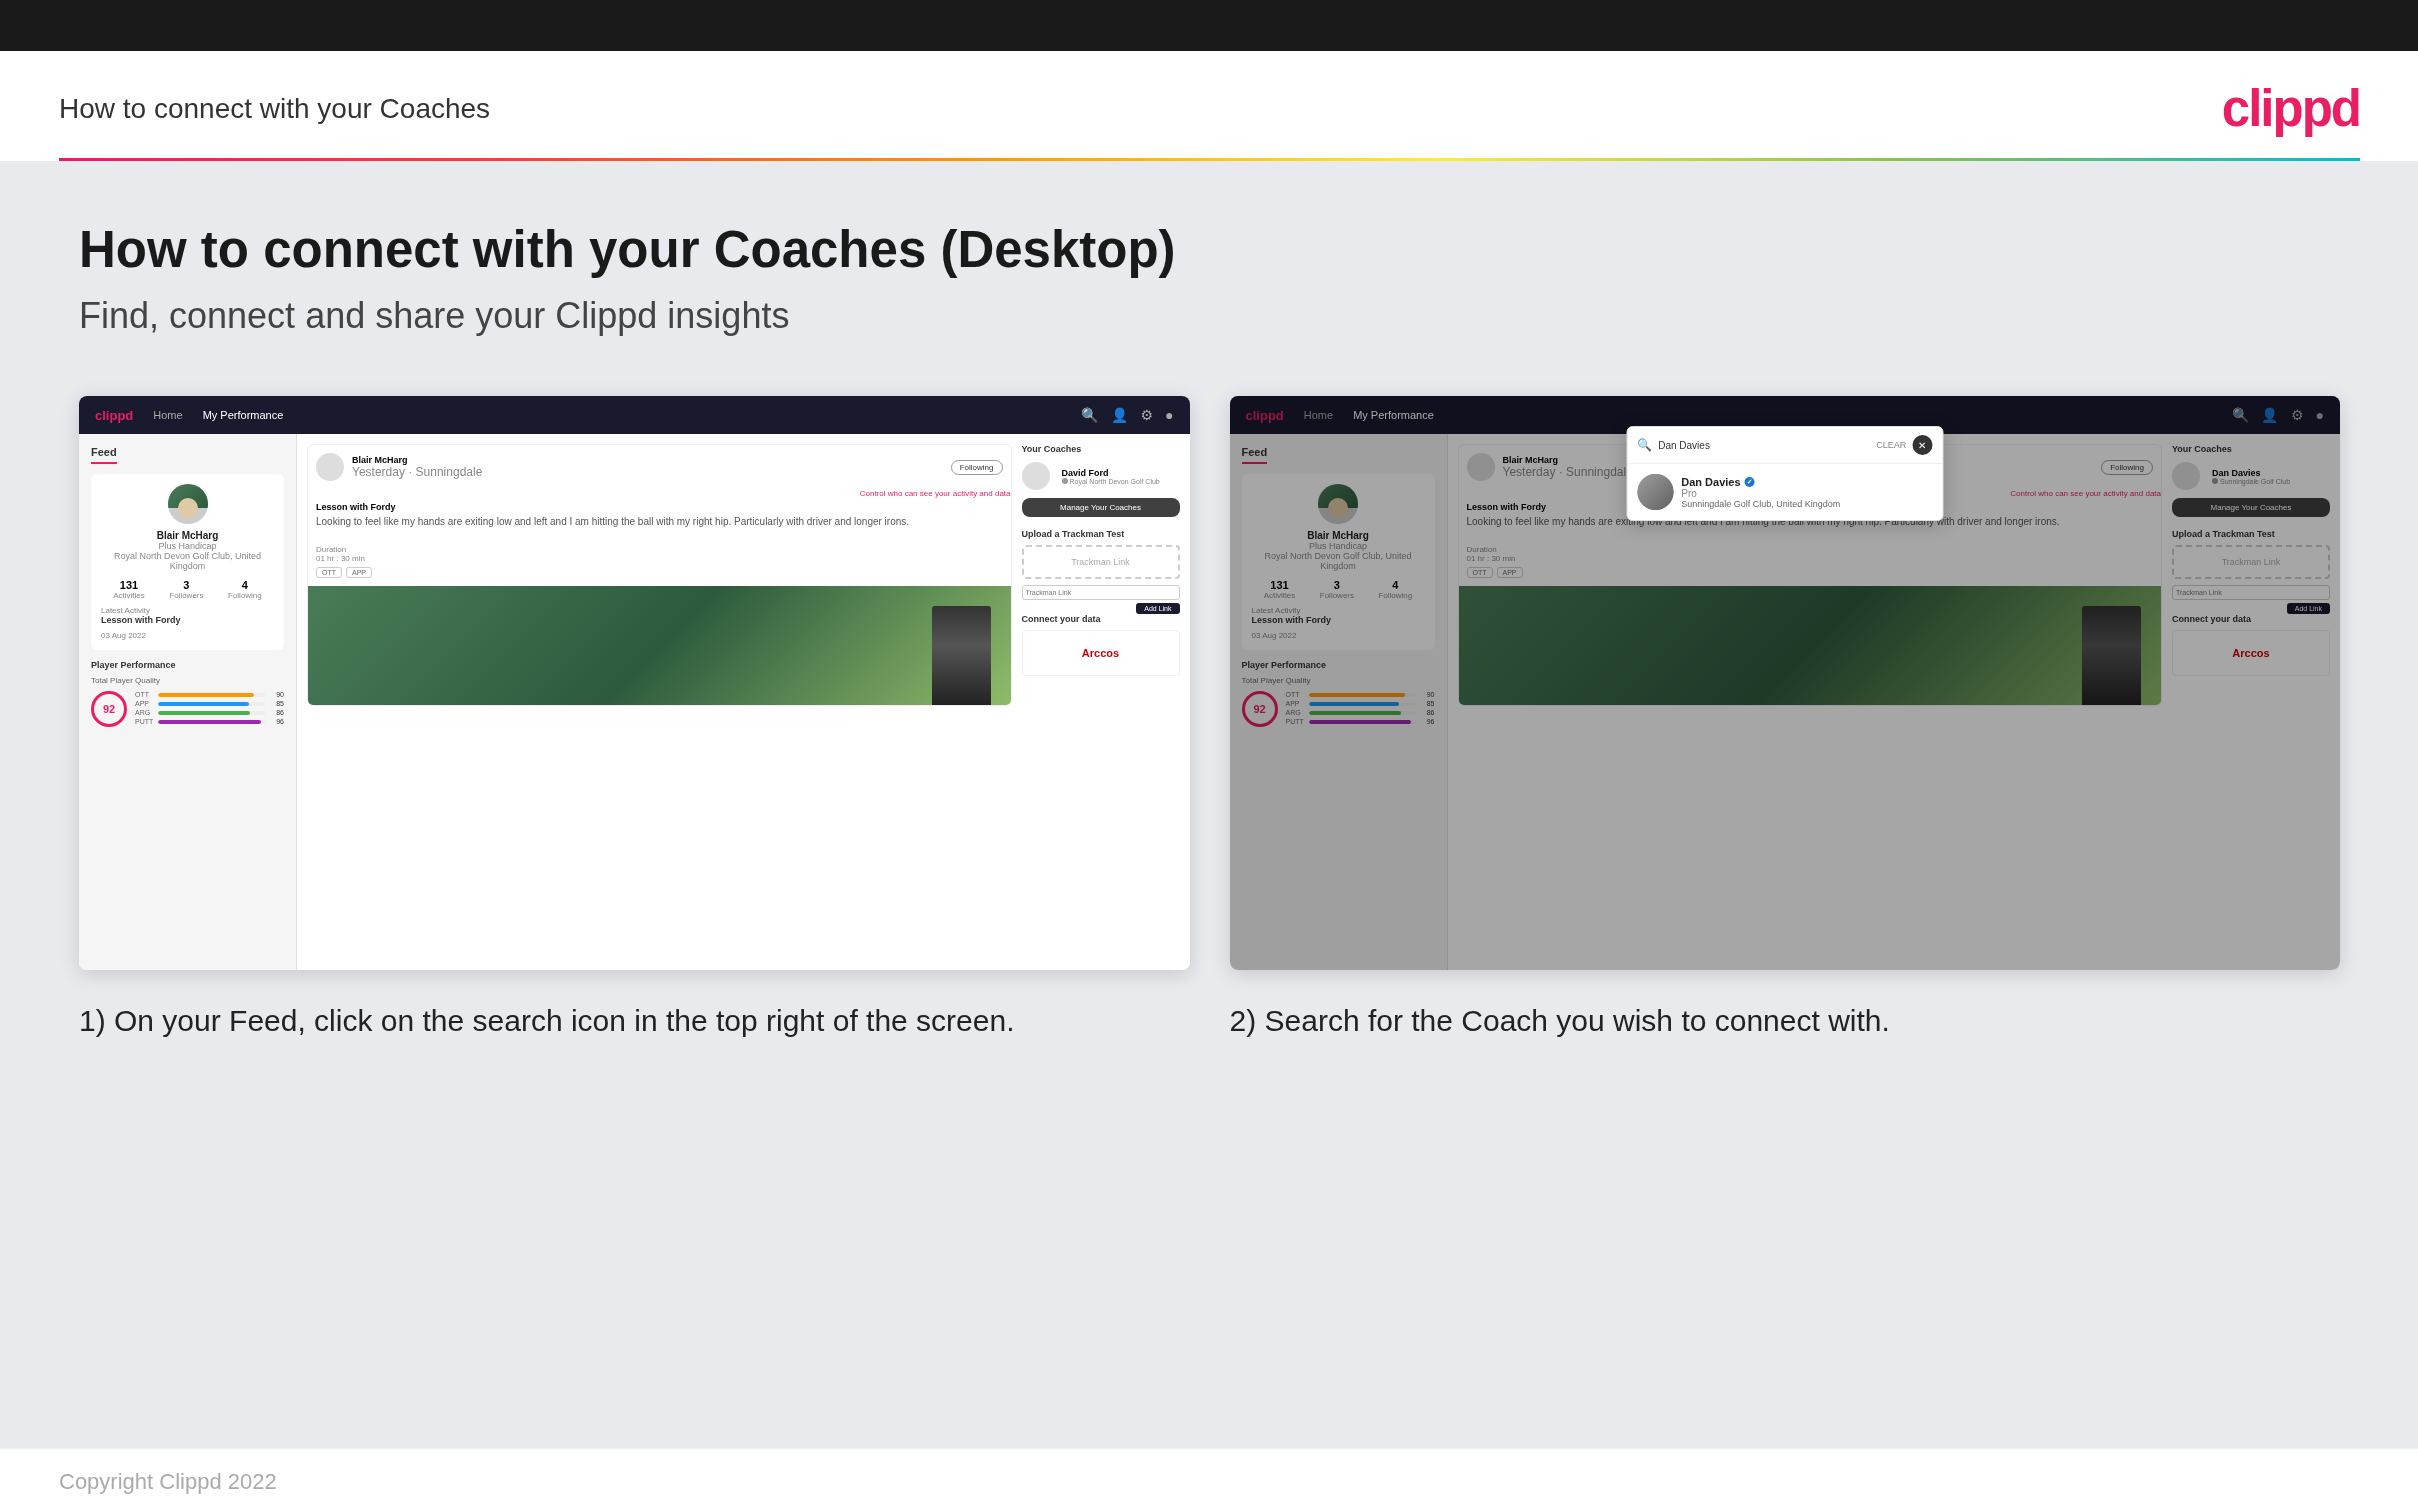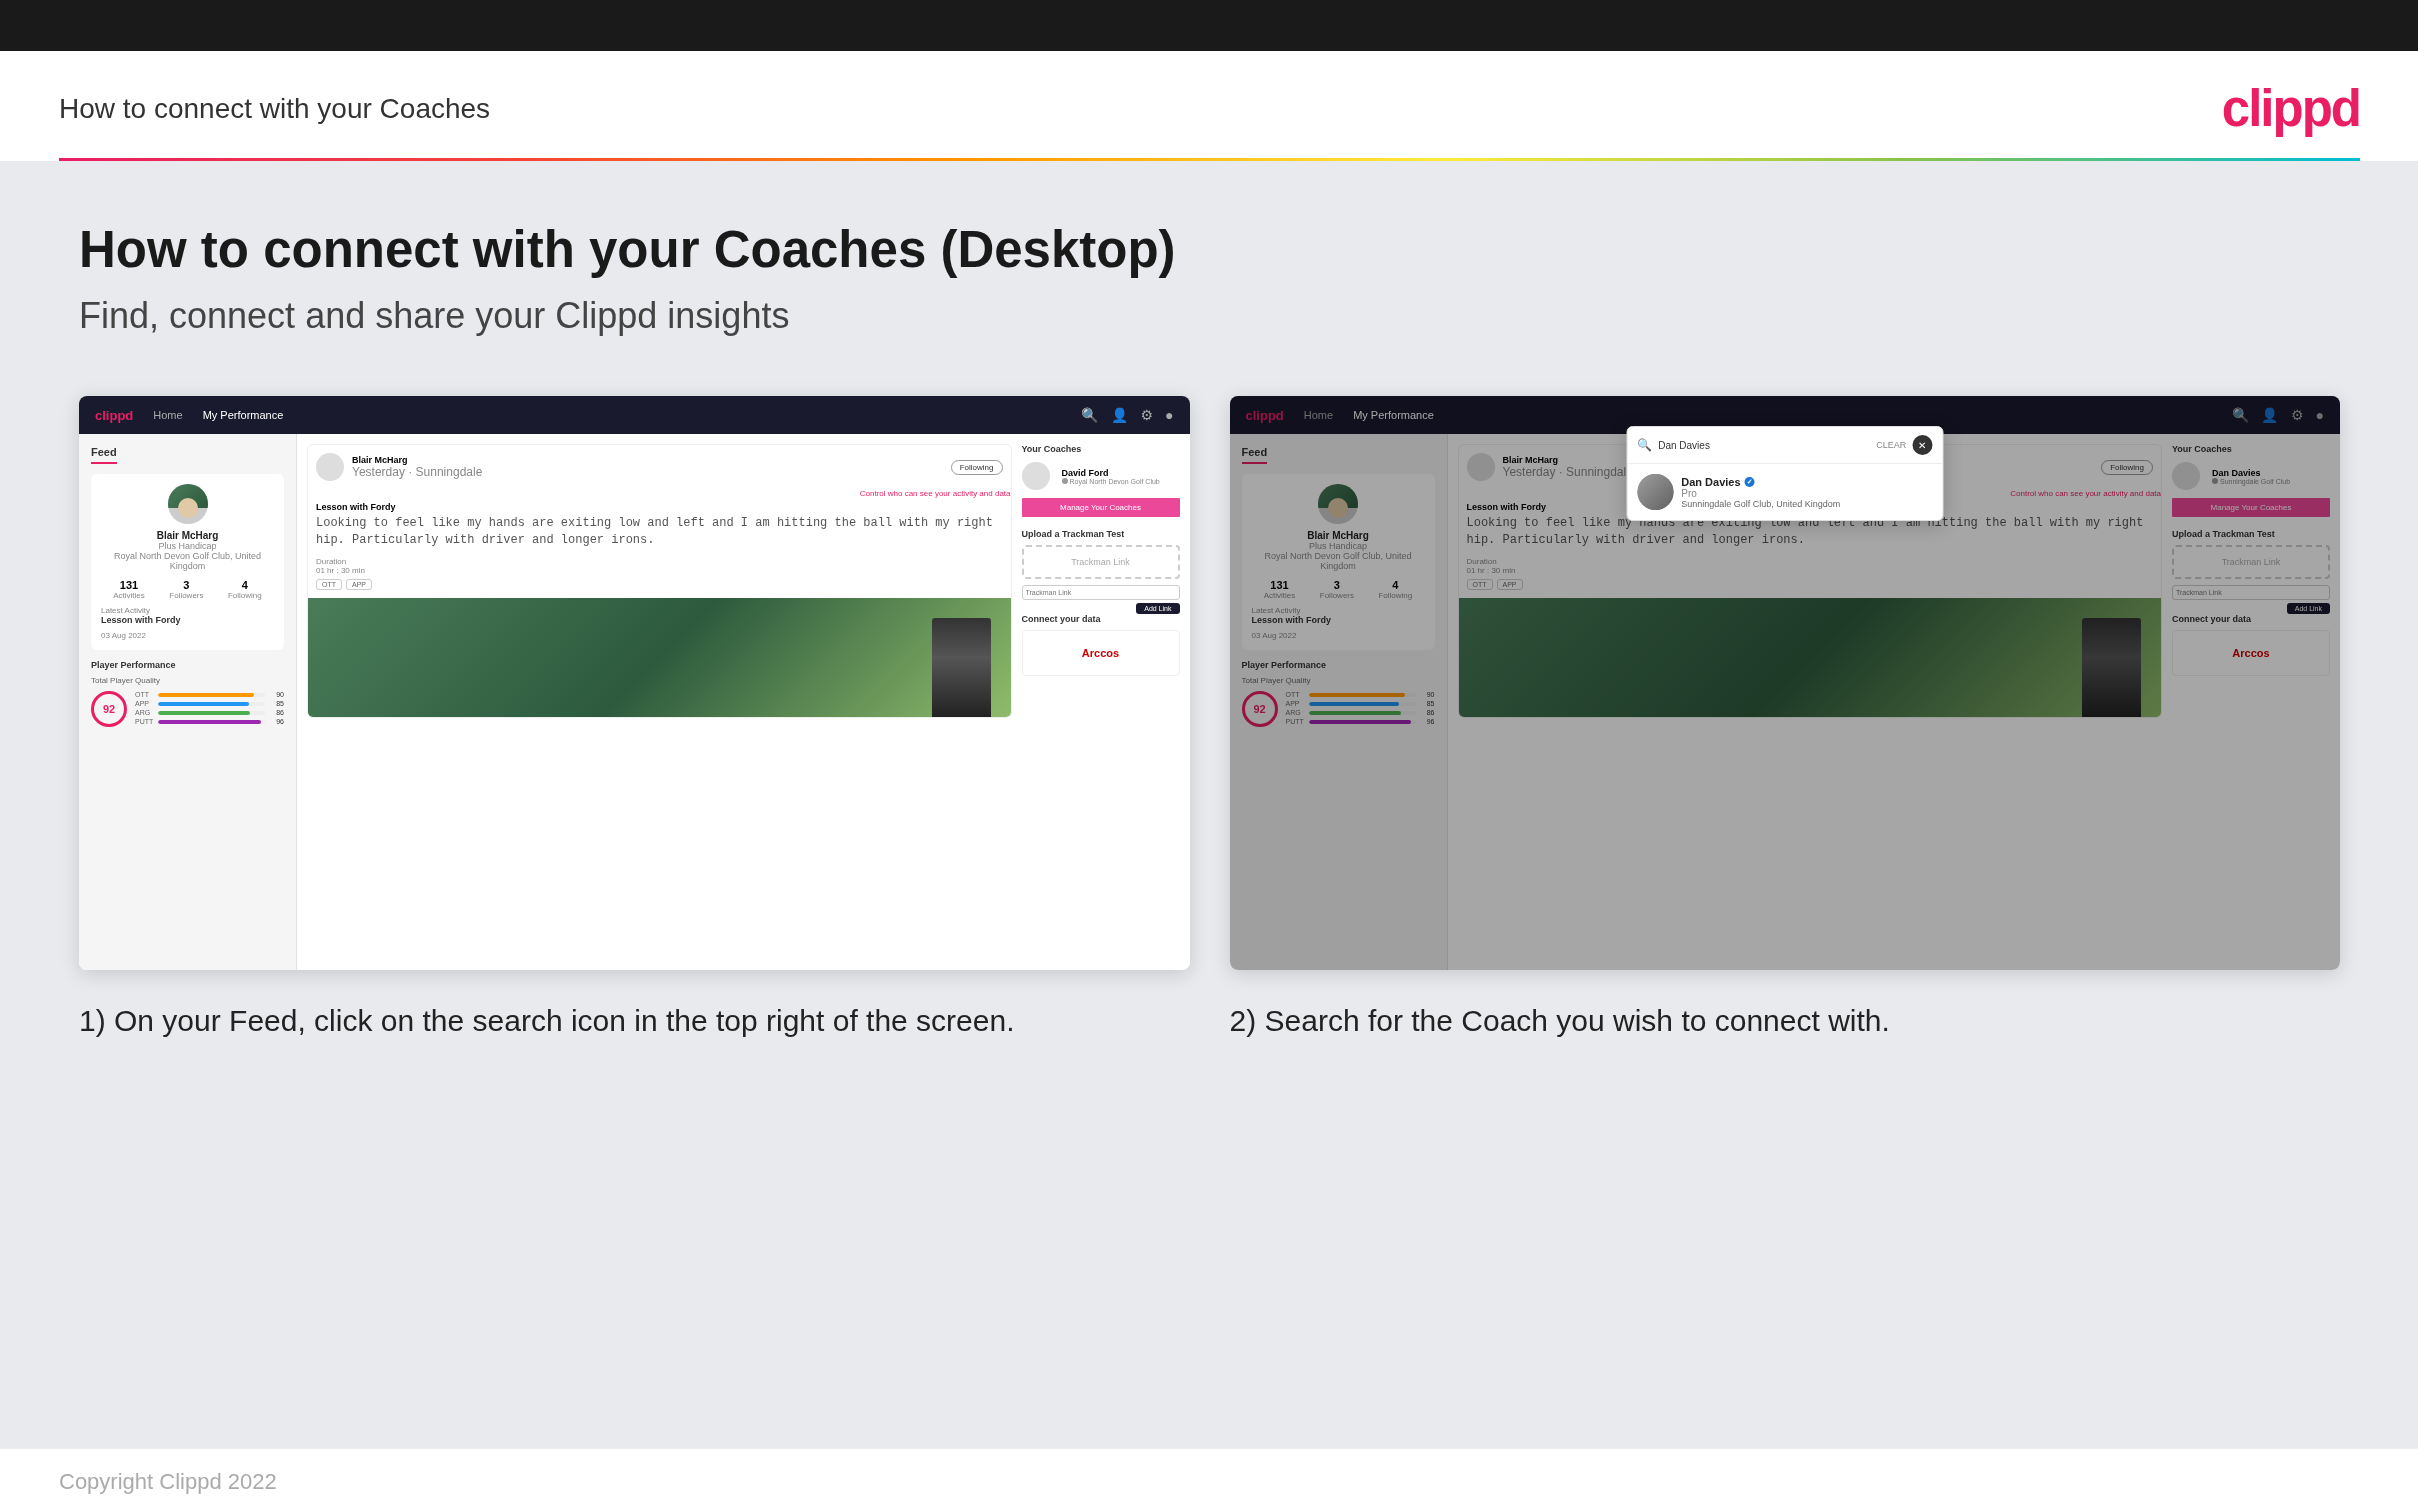--- a/index.html
+++ b/index.html
@@ -385,25 +385,24 @@
       padding: 0 8px 8px;
     }
 
     .post-lesson-title {
       font-weight: 700;
       font-size: 9px;
       margin-bottom: 3px;
     }
 
     .post-lesson-text {
-      font-size: 12px;
+      font-size: 10px;
       color: #555;
       line-height: 1.4;
-      margin-bottom: 8px;
-      font-family: Liberation Mono, monospace;
+      margin-bottom: 16px;
     }
 
     .post-duration {
       font-size: 8px;
       color: #888;
     }
 
     .post-tags {
       display: flex;
       gap: 4px;
@@ -483,24 +482,24 @@
     .location-dot {
       width: 6px;
       height: 6px;
       border-radius: 50%;
       background: #999;
     }
 
     .manage-btn {
       display: block;
       width: 100%;
-      background: #ec4899;
+      background: #404040;
       color: #fff;
       border: none;
-      border-radius: 1px;
+      border-radius: 8px;
       padding: 5px;
       font-size: 8px;
       text-align: center;
       margin-bottom: 12px;
     }
 
     .upload-title {
       font-size: 9px;
       font-weight: 700;
       color: #333;

